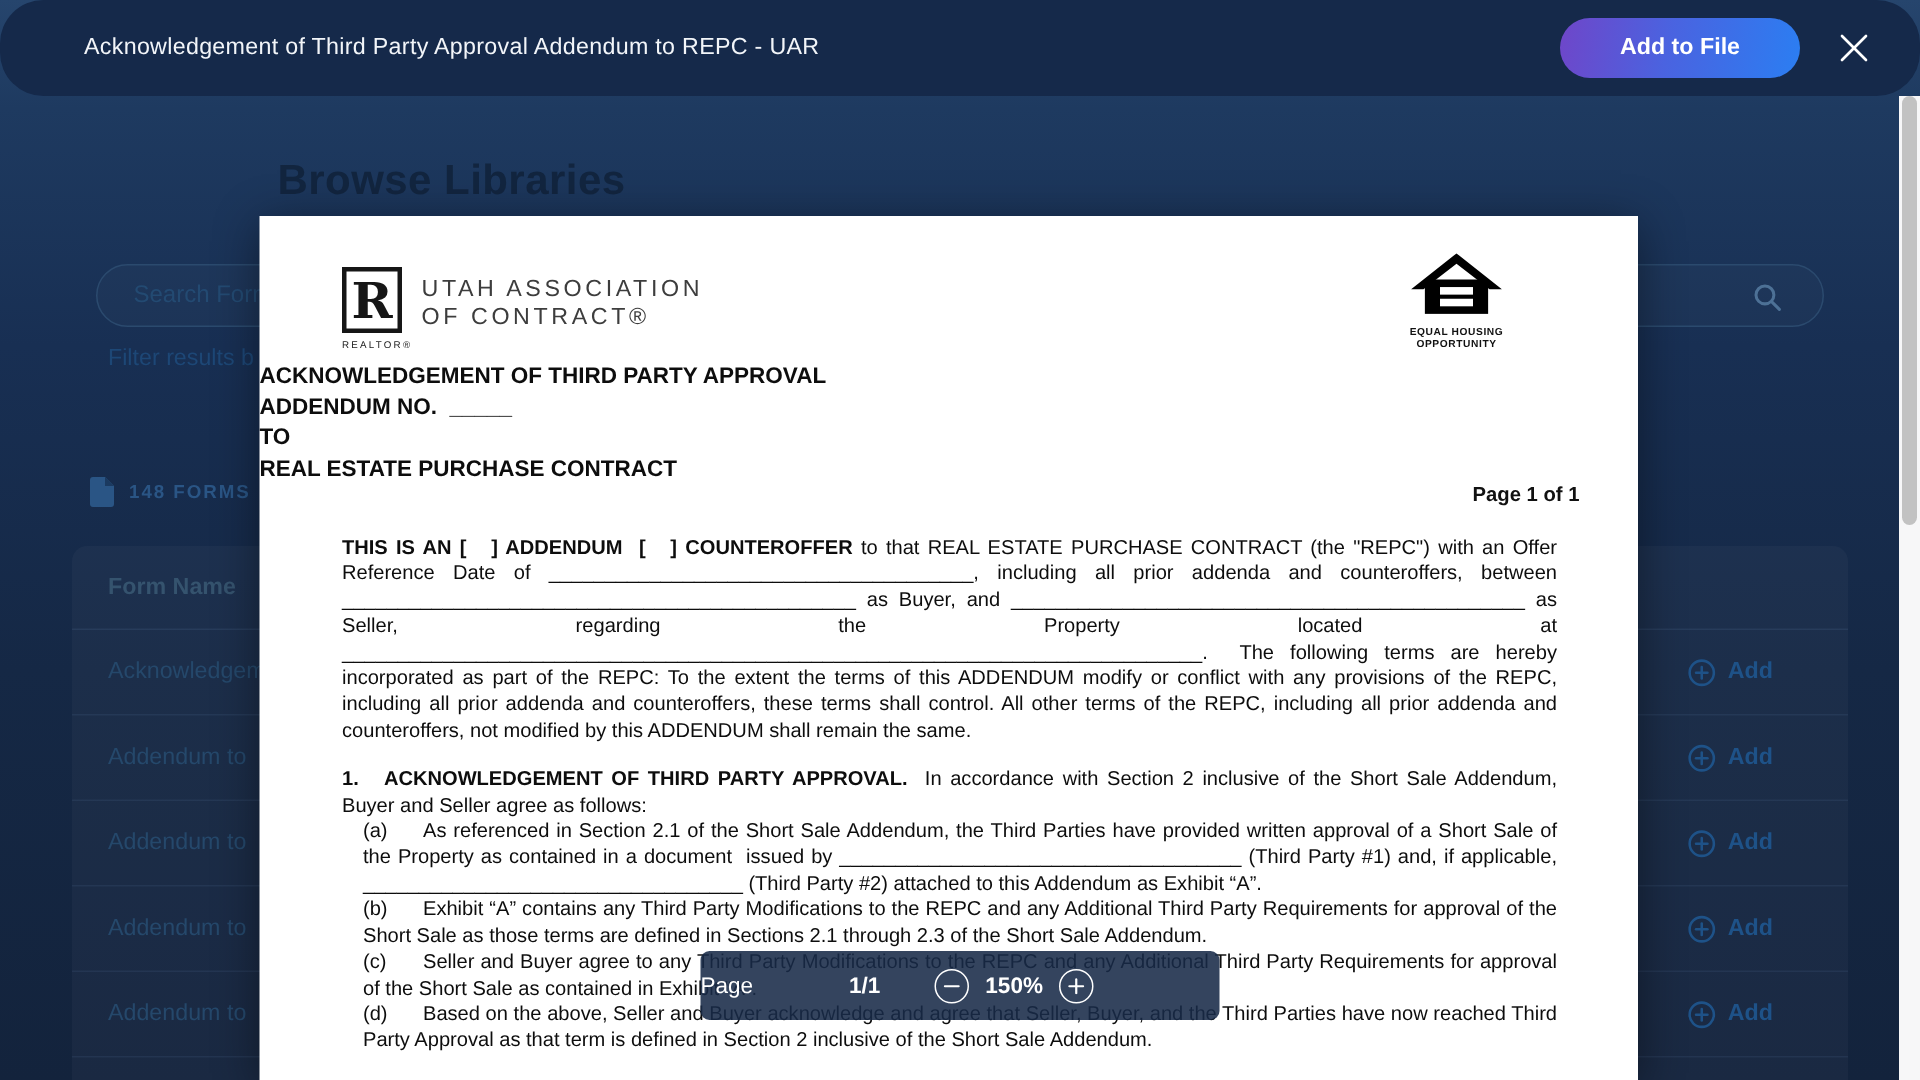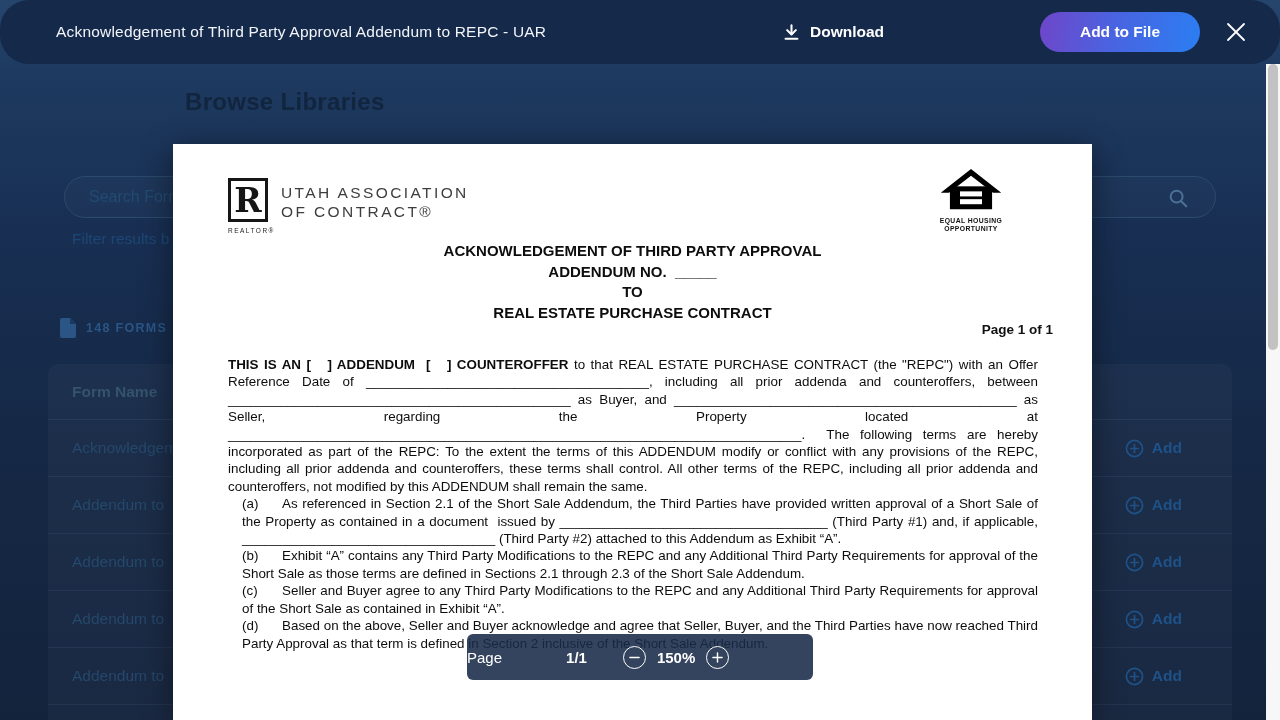--- a/index.html
+++ b/index.html
@@ -3,21 +3,21 @@
 <meta charset="utf-8">
 <style>
   * { margin:0; padding:0; box-sizing:border-box; }
   html,body { width:1280px; height:720px; overflow:hidden; }
   body { font-family:"Liberation Sans", sans-serif; background:#10203a; }
   .app { position:relative; width:1280px; height:720px; overflow:hidden; }
 
   
   .backdrop { position:absolute; inset:0;
     background:linear-gradient(180deg,#26456d 0%,#1e3a60 10%,#182f53 32%,#152845 62%,#13233c 100%); }
-  .browse-heading { position:absolute; left:185px; top:88px; font-size:24px; font-weight:bold;
+  .browse-heading { position:absolute; left:185px; top:104px; font-size:28px; font-weight:bold;
     color:#12253f; letter-spacing:.3px; }
   .search-pill { position:absolute; left:64px; top:176px; width:1152px; height:42px;
     border:1.5px solid #2b4a6e; border-radius:21px; background:rgba(255,255,255,0.02); }
   .search-pill input { position:absolute; left:24px; top:0; width:1080px; height:100%;
     background:transparent; border:none; outline:none; color:#315a85; font-size:16px;
     font-family:"Liberation Sans",sans-serif; }
   .search-pill input::placeholder { color:#234a72; opacity:1; }
   .search-pill svg { position:absolute; right:26px; top:10px; }
   .filter-text { position:absolute; left:72px; top:230px; font-size:15.5px; font-weight:500; color:#1d4776; }
   .forms-count { position:absolute; left:60px; top:318px; display:flex; align-items:center; gap:10px;
@@ -54,21 +54,21 @@
   .r-box { width:40px; height:44px; border:3px solid #161616; display:flex; align-items:center;
     justify-content:center; }
   .r-letter { font-family:"DejaVu Serif",serif; font-weight:bold; font-size:33px; color:#161616;
     line-height:1; }
   .r-caption { position:absolute; left:0; top:49px; font-size:6.5px; letter-spacing:1.5px; color:#222; }
   .assoc { margin-left:13px; padding-top:5px; font-size:15.5px; letter-spacing:2.4px; color:#3d3d3d;
     line-height:19px; font-weight:500; }
   .eho { position:absolute; left:763px; top:24px; width:70px; text-align:center; }
   .eho-text { font-size:6.8px; font-weight:bold; letter-spacing:.4px; color:#111; line-height:7.5px;
     margin-top:1px; }
-  .doc-title { position:absolute; left:0; top:97px; width:100%; text-align:center; font-weight:bold;
+  .doc-title { position:absolute; left:0; top:97px; width:100%; text-align:left; font-weight:bold;
     font-size:15px; line-height:20.5px; color:#0d0d0d; }
   .page-indicator { position:absolute; right:39px; top:178px; font-size:13.5px; font-weight:bold; }
   .doc-body { position:absolute; left:55px; top:212px; width:810px; font-size:13.4px;
     line-height:17.4px; text-align:justify; color:#0d0d0d; }
   .doc-para.sec { margin-top:15px; }
   .sec-num { display:inline-block; width:28px; }
   .doc-item { margin-left:14px; }
   .item-label { display:inline-block; width:40px; }
 
   
@@ -174,28 +174,20 @@
           </svg>
           <span>Add</span>
         </span>
       </div>
     </div>
   </div>
 
   <header class="topbar">
     <div class="topbar-title">Acknowledgement of Third Party Approval Addendum to REPC - UAR</div>
 
-    <div class="topbar-action action-download">
-      <svg width="19" height="19" viewBox="0 0 24 24" fill="none" stroke="#ffffff" stroke-width="2.6" stroke-linecap="round" stroke-linejoin="round">
-        <line x1="12" y1="3" x2="12" y2="14"></line>
-        <polyline points="6.5,9 12,14.5 17.5,9"></polyline>
-        <line x1="4.5" y1="20" x2="19.5" y2="20"></line>
-      </svg>
-      <span>Download</span>
-    </div>
 
 
     <button class="add-file-btn">Add to File</button>
 
     <svg class="close-btn" viewBox="0 0 24 24" fill="none" stroke="#ffffff" stroke-width="1.8" stroke-linecap="round">
       <line x1="4" y1="4" x2="20" y2="20"></line>
         <line x1="20" y1="4" x2="4" y2="20"></line>
     </svg>
   </header>
 
@@ -232,20 +224,21 @@
       <div>ADDENDUM NO.&nbsp; _____</div>
       <div>TO</div>
       <div>REAL ESTATE PURCHASE CONTRACT</div>
     </div>
 
     <div class="page-indicator">Page 1 of 1</div>
 
     <div class="doc-body">
       <p class="doc-para"><b>THIS IS AN [&nbsp;&nbsp;&nbsp;] ADDENDUM&nbsp; [&nbsp;&nbsp;&nbsp;] COUNTEROFFER</b><span> to that REAL ESTATE PURCHASE CONTRACT (the "REPC") with an Offer Reference Date of ______________________________________, including all prior addenda and counteroffers, between ______________________________________________ as Buyer, and ______________________________________________ as Seller, regarding the Property located at _____________________________________________________________________________.&nbsp; The following terms are hereby incorporated as part of the REPC: To the extent the terms of this ADDENDUM modify or conflict with any provisions of the REPC, including all prior addenda and counteroffers, these terms shall control. All other terms of the REPC, including all prior addenda and counteroffers, not modified by this ADDENDUM shall remain the same.</span></p>
 
+      <p class="doc-para sec"><b><span class="sec-num">1.</span><span>ACKNOWLEDGEMENT OF THIRD PARTY APPROVAL.</span></b><span>&nbsp; In accordance with Section 2 inclusive of the Short Sale Addendum, Buyer and Seller agree as follows:</span></p>
 
       <div class="doc-item"><span class="item-label">(a)</span><span>As referenced in Section 2.1 of the Short Sale Addendum, the Third Parties have provided written approval of a Short Sale of the Property as contained in a document&nbsp; issued by ____________________________________ (Third Party #1) and, if applicable, __________________________________ (Third Party #2) attached to this Addendum as Exhibit “A”.</span></div>
 
       <div class="doc-item"><span class="item-label">(b)</span><span>Exhibit “A” contains any Third Party Modifications to the REPC and any Additional Third Party Requirements for approval of the Short Sale as those terms are defined in Sections 2.1 through 2.3 of the Short Sale Addendum.</span></div>
 
       <div class="doc-item"><span class="item-label">(c)</span><span>Seller and Buyer agree to any Third Party Modifications to the REPC and any Additional Third Party Requirements for approval of the Short Sale as contained in Exhibit “A”.</span></div>
 
       <div class="doc-item"><span class="item-label">(d)</span><span>Based on the above, Seller and Buyer acknowledge and agree that Seller, Buyer, and the Third Parties have now reached Third Party Approval as that term is defined in Section 2 inclusive of the Short Sale Addendum.</span></div>
     </div>
   </div>

